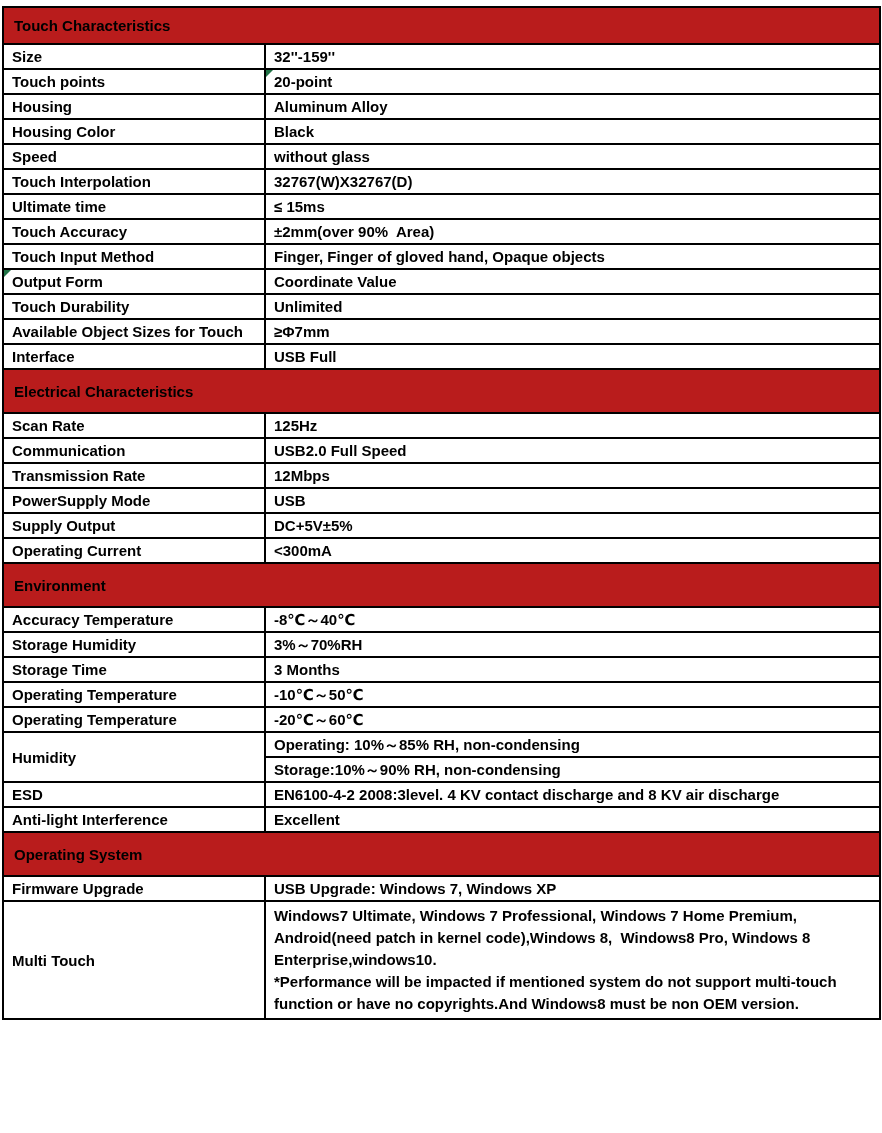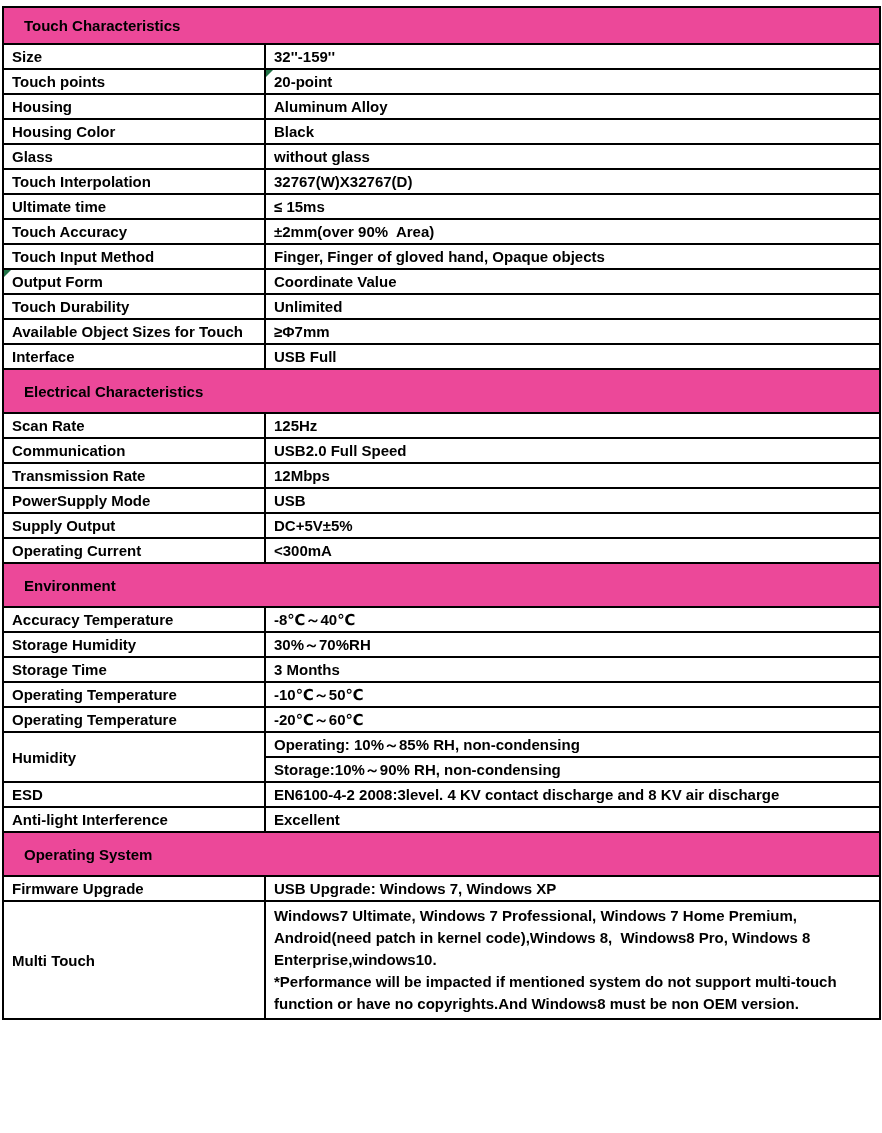--- a/index.html
+++ b/index.html
@@ -22,23 +22,23 @@
     border: 2px solid #000000;
     color: #000000;
     font-weight: bold;
     font-size: 15px;
     padding: 1px 4px 1px 8px;
     vertical-align: middle;
     position: relative;
     overflow: hidden;
   }
   tr.section-row td {
-    background: #ec4899;
+    background: #b91c1c;
     height: 40px;
-    padding-left: 20px;
+    padding-left: 10px;
   }
   tr.section-row.first td { height: 33px; }
   tr.data-row { height: 16px; }
   tr.data-row.tall { height: 114px; }
   td.value-cell {
     white-space: pre-wrap;
     line-height: 21px;
   }
   tr.tall td.value-cell {
     line-height: 22px;
@@ -78,21 +78,21 @@
         </tr>
         <tr class="data-row">
           <td class="label-cell">Housing</td>
           <td class="value-cell">Aluminum Alloy</td>
         </tr>
         <tr class="data-row">
           <td class="label-cell">Housing Color</td>
           <td class="value-cell">Black</td>
         </tr>
         <tr class="data-row">
-          <td class="label-cell">Glass</td>
+          <td class="label-cell">Speed</td>
           <td class="value-cell">without glass</td>
         </tr>
         <tr class="data-row">
           <td class="label-cell">Touch Interpolation</td>
           <td class="value-cell">32767(W)X32767(D)</td>
         </tr>
         <tr class="data-row">
           <td class="label-cell">Ultimate time</td>
           <td class="value-cell">≤ 15ms</td>
         </tr>
@@ -149,21 +149,21 @@
         </tr>
         <tr class="section-row">
           <td colspan="2">Environment</td>
         </tr>
         <tr class="data-row">
           <td class="label-cell">Accuracy Temperature</td>
           <td class="value-cell">-8℃～40℃</td>
         </tr>
         <tr class="data-row">
           <td class="label-cell">Storage Humidity</td>
-          <td class="value-cell">30%～70%RH</td>
+          <td class="value-cell">3%～70%RH</td>
         </tr>
         <tr class="data-row">
           <td class="label-cell">Storage Time</td>
           <td class="value-cell">3 Months</td>
         </tr>
         <tr class="data-row">
           <td class="label-cell">Operating Temperature</td>
           <td class="value-cell">-10℃～50℃</td>
         </tr>
         <tr class="data-row">

